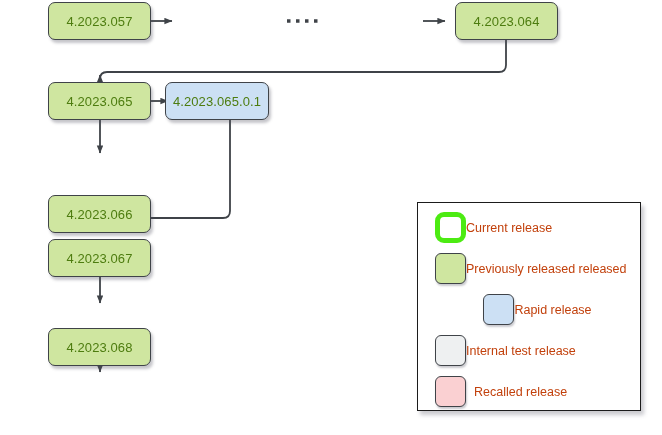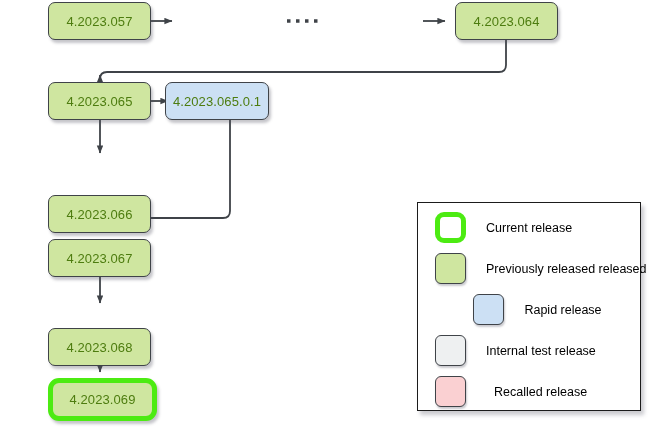--- a/index.html
+++ b/index.html
@@ -101,23 +101,22 @@
   }
   .legend-swatch.sw-internal {
     background: #eef0f1;
     border: 1.6px solid #3f4348;
   }
   .legend-swatch.sw-recalled {
     background: #fad0d2;
     border: 1.6px solid #3f4348;
   }
   .legend-label {
-    margin-left: 20px;
     font-size: 12.5px;
-    color: #000000;
+    color: #c2410c;
     white-space: nowrap;
   }
 </style>
 </head>
 <body>
 
 <div id="diagram-canvas">
 
   <svg class="edges" viewBox="0 0 662 435">
     <defs>
@@ -156,21 +155,20 @@
   <div class="node released" style="left:48px;top:82px;width:103px;height:38px;">4.2023.065</div>
 
   <div class="node rapid" style="left:165px;top:82px;width:104px;height:38px;">4.2023.065.0.1</div>
 
   <div class="node released" style="left:48px;top:163px;width:103px;height:38px;margin-top:32px;">4.2023.066</div>
 
   <div class="node released" style="left:48px;top:239px;width:103px;height:38px;">4.2023.067</div>
 
   <div class="node released" style="left:48px;top:328px;width:103px;height:38px;">4.2023.068</div>
 
-  <div class="node current" style="left:48px;top:378px;width:109px;height:43px;">4.2023.069</div>
 
   <div id="legend">
 
     <div class="legend-row" style="top:4px;">
       <span class="legend-swatch sw-current"></span>
       <span class="legend-label">Current release</span>
     </div>
 
     <div class="legend-row" style="top:45px;">
       <span class="legend-swatch sw-released"></span>

